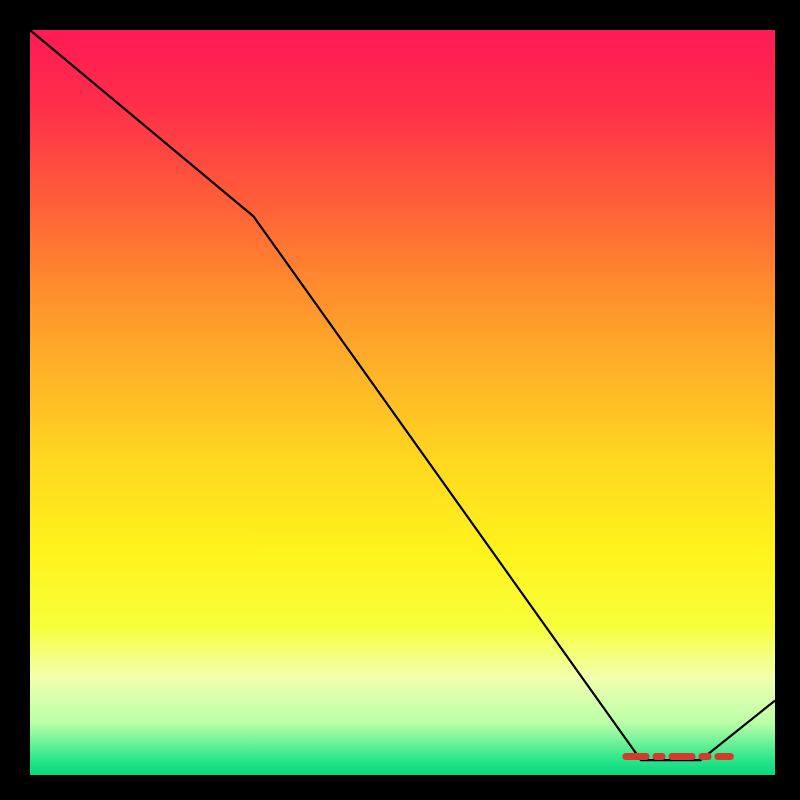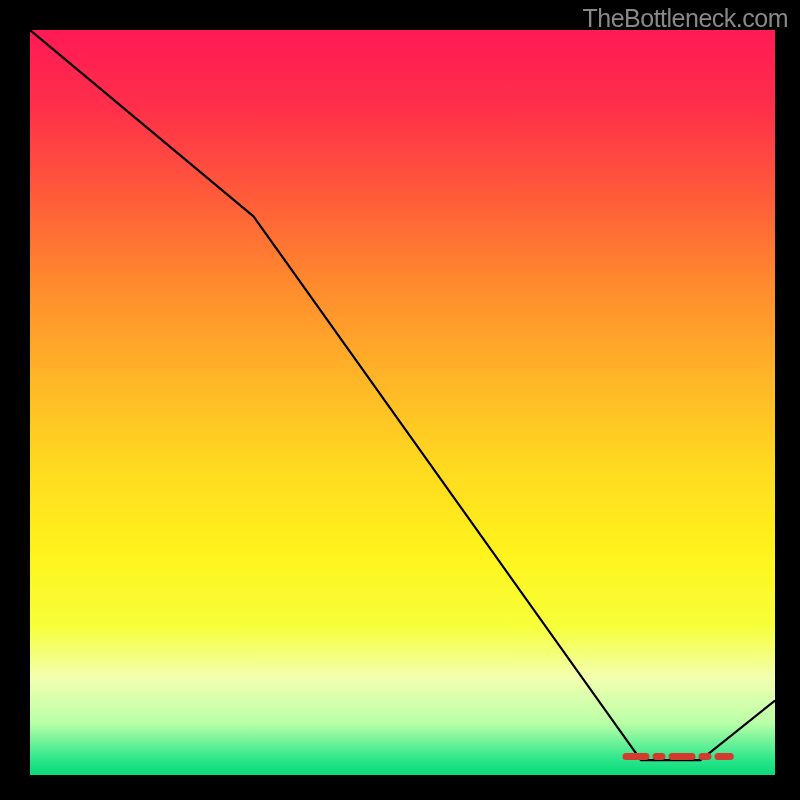--- a/index.html
+++ b/index.html
@@ -69,21 +69,20 @@
     stroke: #d43b2f;
     stroke-width: 7;
     stroke-linecap: round;
     stroke-dasharray: 20 10 6 10 20 10 6 10;
   }
 </style>
 </head>
 <body>
 
 <div class="chart-container">
-  <div class="watermark">TheBottleneck.com</div>
 
   <div class="plot-area">
     <svg class="overlay" viewBox="0 0 745 745" preserveAspectRatio="none">
       <path id="curve-path" class="line" d="M0.0 0.0 L223.5 186.3 L610.9 730.1 L670.5 730.1 L745.0 670.5"></path>
       <line id="highlight-line" class="dash" x1="596.0" y1="726.4" x2="700.3" y2="726.4"></line>
     </svg>
   </div>
 </div>
 
 </body></html>

